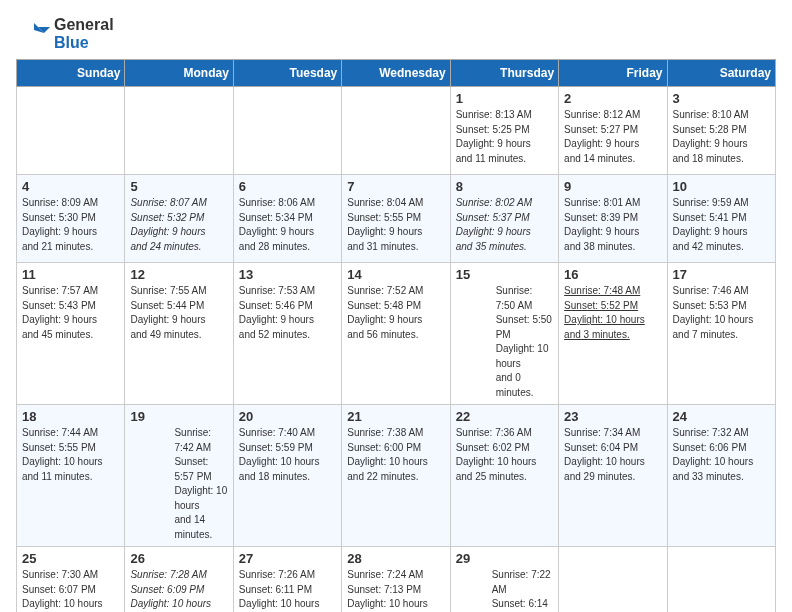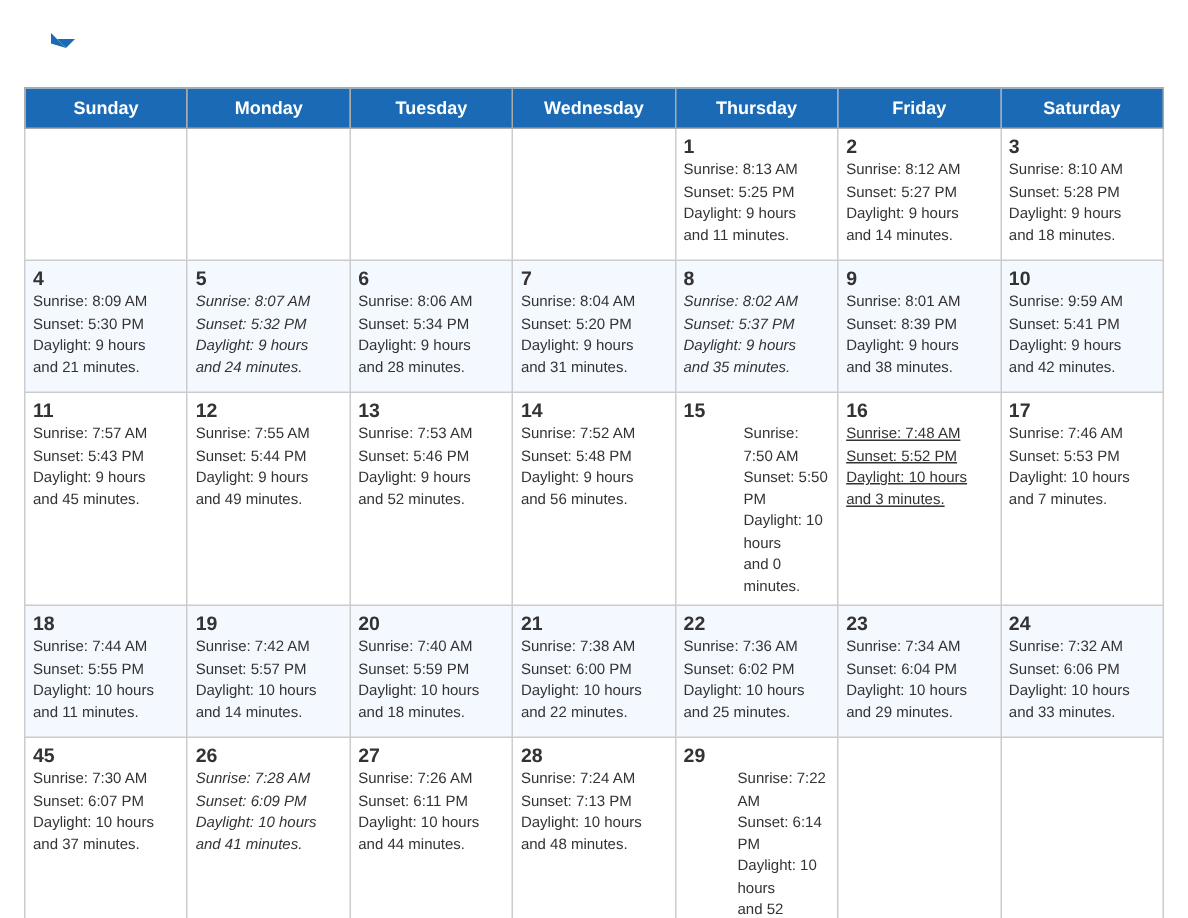--- a/index.html
+++ b/index.html
@@ -35,21 +35,21 @@
       width: 100%;
       border-collapse: collapse;
       table-layout: fixed;
     }
     th {
       background: #1a6ab5;
       color: #fff;
       font-size: 12px;
       font-weight: bold;
       padding: 6px 4px;
-      text-align: center;
+      text-align: right;
       border: 1px solid #aaa;
     }
     td {
       border: 1px solid #ccc;
       vertical-align: top;
       padding: 4px 5px;
       font-size: 10.5px;
       color: #333;
       height: 88px;
     }
@@ -73,20 +73,24 @@
 <body>
 
 <div class="header">
   <div class="logo">
   <div style="display:flex;flex-direction:column;align-items:flex-start">
     <div style="display:flex;align-items:center;gap:4px">
       <svg width="34" height="34" viewBox="0 0 34 34">
         <polygon points="18,6 28,16 18,13" fill="#1a6ab5"></polygon>
         <polygon points="22,10 34,10 28,16" fill="#1a6ab5"></polygon>
       </svg>
+      <div style="line-height:1.1">
+        <div style="font-size:16px;font-weight:bold;color:#333;">General</div>
+        <div style="font-size:16px;font-weight:bold;color:#1a6ab5;">Blue</div>
+      </div>
     </div>
   </div>
 </div>
   <div class="title-block">
     <div class="month-title"></div>
     <div class="subtitle"></div>
   </div>
 </div>
 
 <table>
@@ -147,21 +151,21 @@
         <td>
           <span class="day-num">6</span>
           <div class="day-info" style="white-space: pre-line;">Sunrise: 8:06 AM
 Sunset: 5:34 PM
 Daylight: 9 hours
 and 28 minutes.</div>
         </td>
         <td>
           <span class="day-num">7</span>
           <div class="day-info" style="white-space: pre-line;">Sunrise: 8:04 AM
-Sunset: 5:20 PM
+Sunset: 5:55 PM
 Daylight: 9 hours
 and 31 minutes.</div>
         </td>
         <td>
           <span class="day-num">8</span>
           <div class="day-info" style="white-space: pre-line; font-style: italic;">Sunrise: 8:02 AM
 Sunset: 5:37 PM
 Daylight: 9 hours
 and 35 minutes.</div>
         </td>
@@ -234,21 +238,21 @@
       <tr>
         <td>
           <span class="day-num">18</span>
           <div class="day-info" style="white-space: pre-line;">Sunrise: 7:44 AM
 Sunset: 5:55 PM
 Daylight: 10 hours
 and 11 minutes.</div>
         </td>
         <td>
           <span class="day-num">19</span>
-          <div class="day-info" style="white-space: pre-line;">Sunrise: 7:42 AM
+          <div class="day-info" style="white-space: pre-line; margin-left: 44px;">Sunrise: 7:42 AM
 Sunset: 5:57 PM
 Daylight: 10 hours
 and 14 minutes.</div>
         </td>
         <td>
           <span class="day-num">20</span>
           <div class="day-info" style="white-space: pre-line;">Sunrise: 7:40 AM
 Sunset: 5:59 PM
 Daylight: 10 hours
 and 18 minutes.</div>
@@ -277,21 +281,21 @@
         <td>
           <span class="day-num">24</span>
           <div class="day-info" style="white-space: pre-line;">Sunrise: 7:32 AM
 Sunset: 6:06 PM
 Daylight: 10 hours
 and 33 minutes.</div>
         </td>
       </tr>
       <tr>
         <td>
-          <span class="day-num">45</span>
+          <span class="day-num">25</span>
           <div class="day-info" style="white-space: pre-line;">Sunrise: 7:30 AM
 Sunset: 6:07 PM
 Daylight: 10 hours
 and 37 minutes.</div>
         </td>
         <td>
           <span class="day-num">26</span>
           <div class="day-info" style="white-space: pre-line; font-style: italic;">Sunrise: 7:28 AM
 Sunset: 6:09 PM
 Daylight: 10 hours

